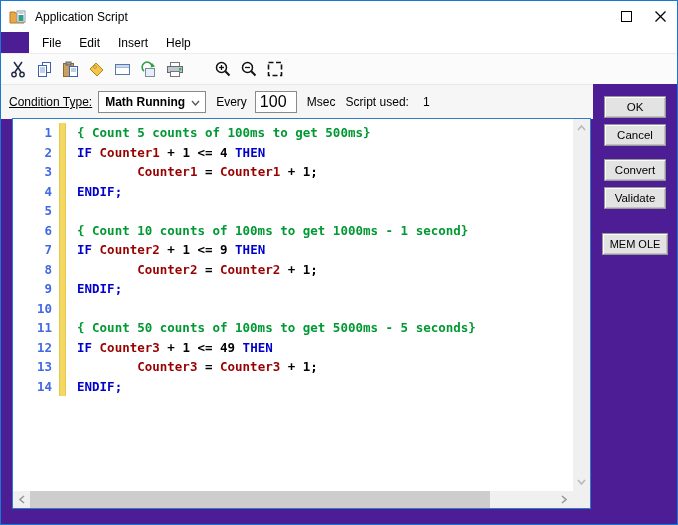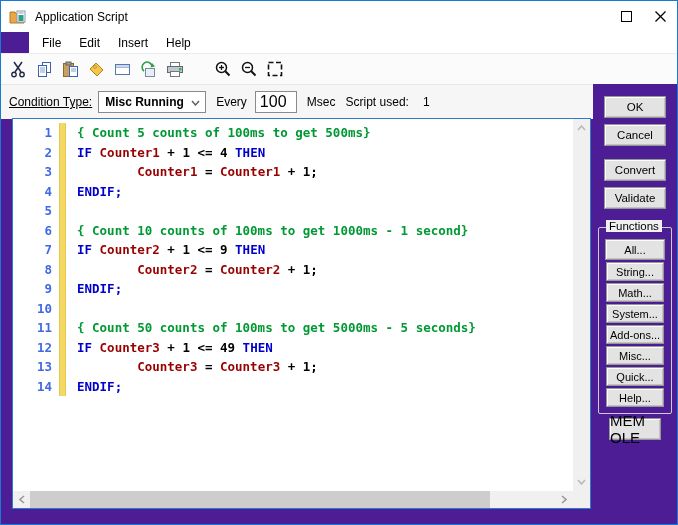--- a/index.html
+++ b/index.html
@@ -54,21 +54,21 @@
   .sb-corner{position:absolute;right:0;bottom:0;width:17px;height:17px;background:#f0f0f0;}
   
   .side{position:absolute;top:95px;right:3px;width:78px;display:flex;flex-direction:column;align-items:center;}
   .btn{display:flex;align-items:center;justify-content:center;background:#e3e3e3;border:1px solid #979797;box-shadow:inset 1px 1px 0 #fdfdfd, inset -1px -1px 0 #c2c2c2;box-sizing:border-box;font-size:11.5px;cursor:default;}
   .btn-main{width:62px;height:22px;}
   .gap6{margin-top:6px;} .gap14{margin-top:13px;}
   .func-box{width:72px;margin-top:6px;border:1px solid #cdcdcd;border-radius:2px;padding:3px 0 6px 0;display:flex;flex-direction:column;align-items:center;position:relative;background:transparent;}
   .func-legend{position:absolute;top:-8px;left:7px;background:#f0f0f0;padding:0 3px;font-size:11.5px;}
   .btn-func{width:58px;height:19px;margin-top:2px;font-size:11px;}
   .btn-func:first-of-type{margin-top:8px;width:60px;height:21px;}
-  .btn-memole{width:52px;height:22px;margin-top:4px;font-size:15px;}
+  .btn-memole{width:66px;height:22px;margin-top:12px;font-size:11px;}
 </style>
 </head>
 <body style="--accent: #1779d4; --editor_border: #2e7cc9; --keyword: #0000cd; --identifier: #990000; --comment: #009933; --line_number: #4169e1; --gutter: #f3d964;">
 
 <div class="window">
 
   <div class="titlebar">
     <span class="app-icon">
       <svg width="18" height="16" viewBox="0 0 18 16">
         <path d="M1 3 L6 3 L7.5 5 L15 5 L15 14 L1 14 Z" fill="#e9a845" stroke="#b5782a" stroke-width="1"></path>
@@ -174,21 +174,21 @@
       <span class="tool-btn">
         <svg width="18" height="18" viewBox="0 0 18 18">
           <rect x="2.5" y="2.5" width="13" height="13" fill="none" stroke="#111" stroke-width="1.6" stroke-dasharray="5 2.5"></rect>
         </svg>
       </span>
     </div>
 
   <div class="condrow">
     <span class="cond-label">Condition Type:</span>
     <span class="cond-select">
-      <span class="sel-text">Misc Running</span>
+      <span class="sel-text">Math Running</span>
       <span class="chev">
         <svg width="9" height="6" viewBox="0 0 9 6">
             <polyline points="1,1 4.5,5 8,1" fill="none" stroke="#5a5a5a" stroke-width="1.4"></polyline>
           </svg>
       </span>
     </span>
     <span class="every-label">Every</span>
     <input class="every-input" type="text" value="100" style="">
     <span class="msec-label">Msec</span>
     <span class="scripts-label">Script used:</span>
@@ -296,29 +296,16 @@
     <div class="sb-corner"></div>
   </div>
 
   <div class="side">
     <div id="side-main-buttons" style="display:flex;flex-direction:column;align-items:flex-start;">
         <div class="btn btn-main ">OK</div>
         <div class="btn btn-main gap6">Cancel</div>
         <div class="btn btn-main gap14">Convert</div>
         <div class="btn btn-main gap6" style="margin-bottom: 12px;">Validate</div>
       </div>
-    <div class="func-box">
-      <span class="func-legend">Functions</span>
-      <div id="func-buttons" style="display:flex;flex-direction:column;align-items:center;width:100%;">
-          <div class="btn btn-func">All...</div>
-          <div class="btn btn-func">String...</div>
-          <div class="btn btn-func">Math...</div>
-          <div class="btn btn-func">System...</div>
-          <div class="btn btn-func">Add-ons...</div>
-          <div class="btn btn-func">Misc...</div>
-          <div class="btn btn-func">Quick...</div>
-          <div class="btn btn-func">Help...</div>
-        </div>
-    </div>
     <div class="btn btn-memole">MEM OLE</div>
   </div>
 
 </div>
 
 </body></html>

